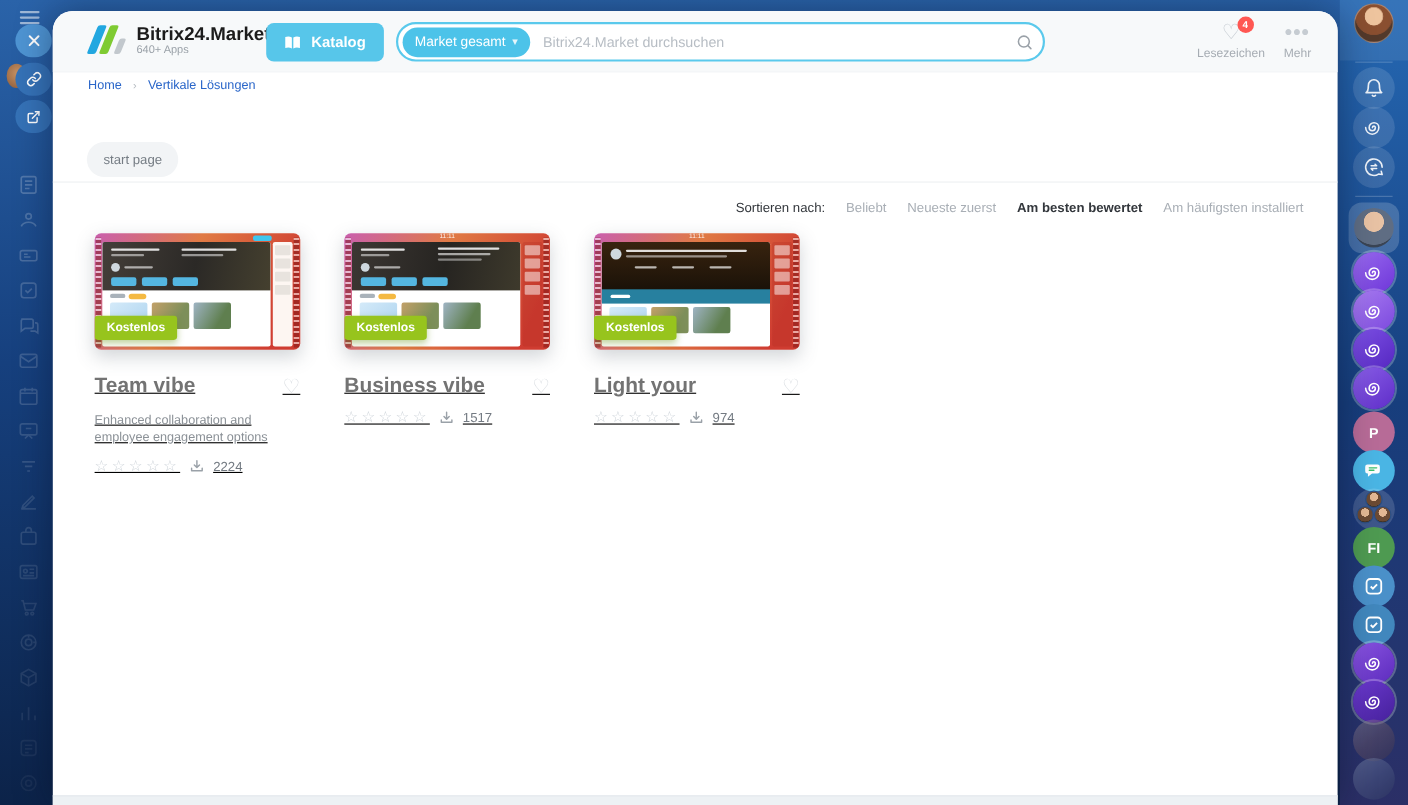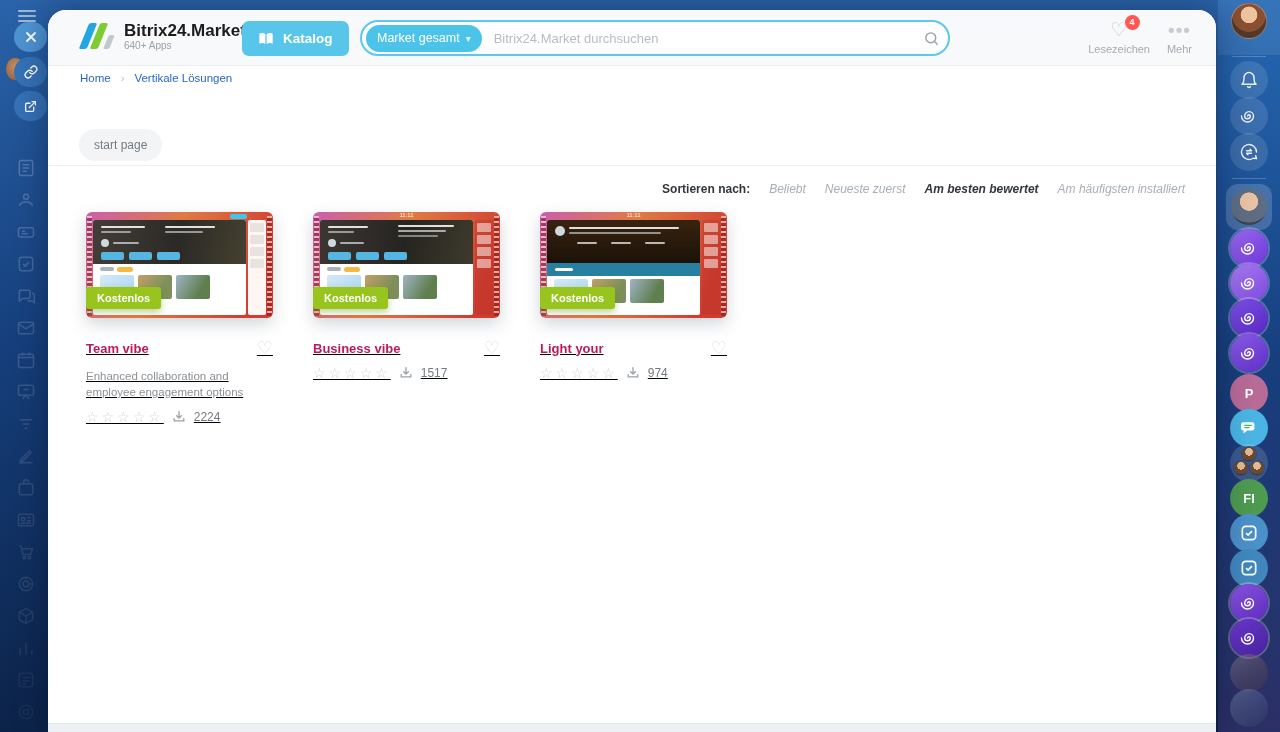--- a/index.html
+++ b/index.html
@@ -93,22 +93,22 @@
   .breadcrumb { position:absolute; left:32px; top:62px; font-size:11.5px; }
   .breadcrumb a { color:#2a66c9; text-decoration:none; cursor:pointer; }
   .breadcrumb .sep { color:#b4bac0; margin:0 7px; font-size:10px; }
   .page-title { position:absolute; left:31px; top:78px; font-size:20px; font-weight:bold; color:#262626; }
   .tag-chip { position:absolute; left:31px; top:119px; background:#f2f4f6; border-radius:17px;
               padding:9px 15px; font-size:12px; color:#757c84; cursor:pointer; }
   .divider { position:absolute; left:0; top:155px; width:100%; height:1px; background:#edf0f2; }
 
   .sort-bar { position:absolute; right:31px; top:172px; font-size:12px; color:#a8aeb5;
               display:flex; gap:19px; align-items:center; }
-  .sort-label { color:#33373c; font-weight:bold; }
-  .sopt { cursor:pointer;font-style:italic; }
+  .sort-label { color:#33373c; font-weight:normal; }
+  .sopt { cursor:pointer; }
   .sopt.active { color:#33373c; font-weight:bold; cursor:default; }
 
   
   .card { position:absolute; top:202px; width:187px;text-decoration:underline; }
   .card.c0 { left:38px; } .card.c1 { left:265px; } .card.c2 { left:492px; }
   .thumb { position:relative; width:187px; height:106px; border-radius:6px; overflow:hidden;
            box-shadow:0 6px 16px rgba(80,90,105,.25); cursor:pointer;
            background:linear-gradient(115deg,#c95fae 0%,#e07a44 42%,#cf3c31 88%); }
   .strip { position:absolute; top:4px; bottom:2px; width:5px;
            background:repeating-linear-gradient(180deg,rgba(255,255,255,.55) 0 2px,rgba(120,20,20,.5) 2px 5px); }
@@ -138,21 +138,21 @@
   .tile-c { background:linear-gradient(120deg,#9fb4c4,#5f7f4f 70%); }
   .rcol { position:absolute; top:8px; right:7px; bottom:3px; width:18px; border-radius:2px;
           background:#fdf6f2; }
   .rcol i { display:block; margin:3px 2px 0 2px; height:9px; border-radius:1px; background:#e8e3de; }
   .t2 .rcol, .t3 .rcol { background:rgba(170,40,30,.25); }
   .t2 .rcol i, .t3 .rcol i { background:rgba(255,255,255,.5); }
   .free-badge { position:absolute; left:0; bottom:9px; background:#97c41d; color:#fff;
                 font-size:11px; font-weight:bold; padding:5px 11px; border-radius:3px;
                 box-shadow:0 3px 7px rgba(90,140,0,.4); }
   .card-title-row { display:flex; justify-content:space-between; align-items:center; margin-top:22px; }
-  .card-title { font-size:13px; font-weight:bold; color:#be185d; cursor:pointer;text-align:center; }
+  .card-title { font-size:19px; font-weight:bold; color:#737373; cursor:pointer;text-align:center; }
   .card-heart { font-size:18px; color:#d9dde1; cursor:pointer; line-height:16px; }
   .card-desc { margin-top:12px; font-size:11.5px; line-height:16px; color:#8b9197; min-height:32px; }
   .card-stats { margin-top:9px; display:flex; align-items:center; gap:8px; }
   .stars { font-size:14px; letter-spacing:3px; color:#ccd2d8; cursor:pointer; }
   .dl-ic { color:#9aa1a8; display:flex; }
   .dl-ic svg { width:14px; height:14px; }
   .dl-count { font-size:12px; color:#737a82; }
 
   .pfooter { position:absolute; left:0; bottom:0; width:100%; height:9px; background:#edf1f4; border-top:1px solid #e4e9ed; }
 </style>

